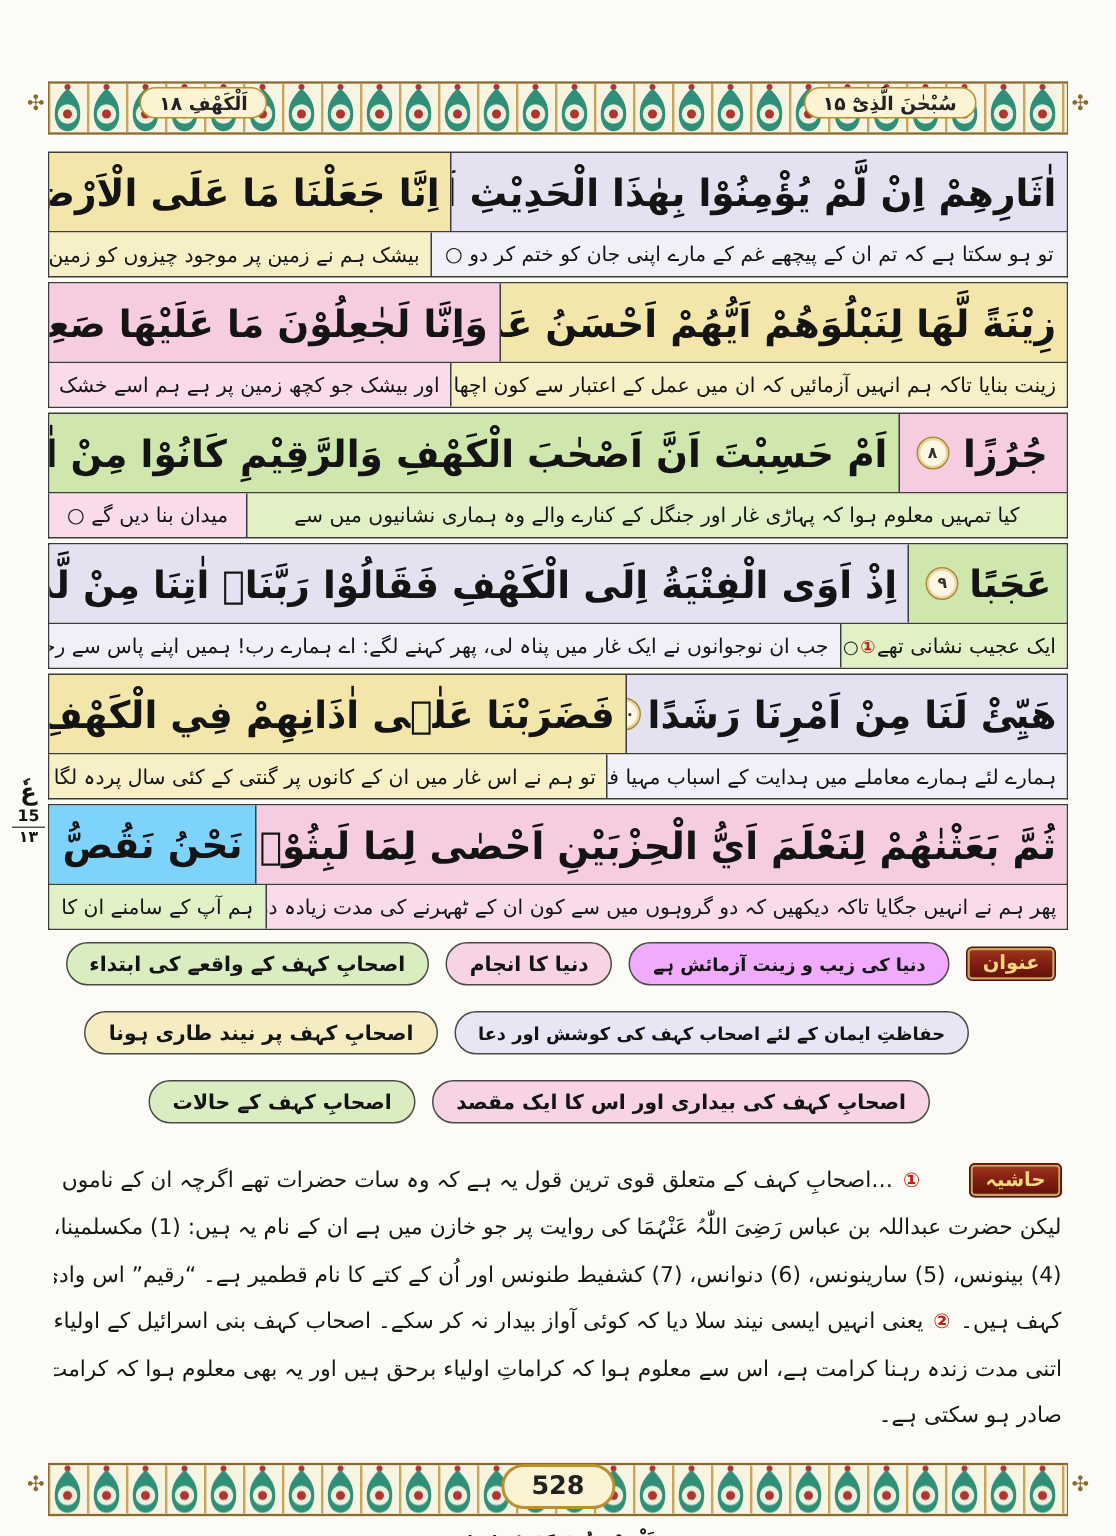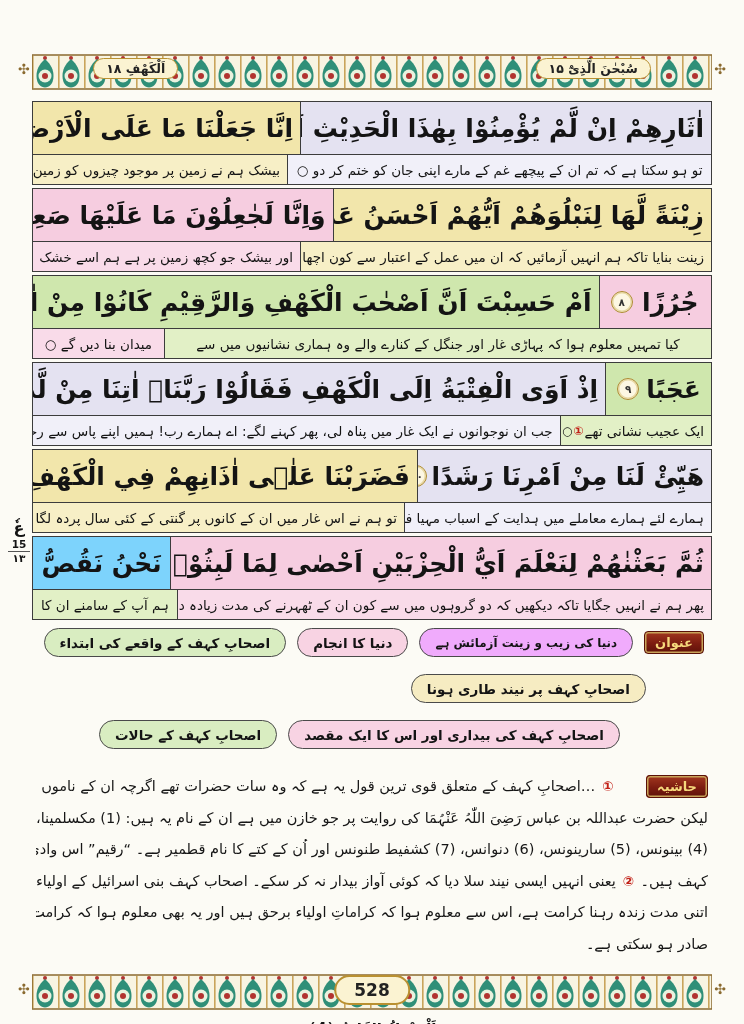--- a/index.html
+++ b/index.html
@@ -224,20 +224,21 @@
   </div>
 
   <div class="topics">
     <div class="topic-row r1">
       <span class="badge">عنوان</span>
       <span class="pill fit" style="background: #f0abfc; font-size: 11.9px;">دنیا کی زیب و زینت آزمائش ہے</span>
       <span class="pill fit" style="background: rgb(248, 211, 227);">دنیا کا انجام</span>
       <span class="pill fit" style="background: rgb(217, 237, 193);">اصحابِ کہف کے واقعے کی ابتداء</span>
     </div>
     <div class="topic-row r2">
+      <span class="pill fit" style="background: rgb(232, 230, 245); font-size: 11.9px;">حفاظتِ ایمان کے لئے اصحاب کہف کی کوشش اور دعا</span>
       <span class="pill fit" style="background: rgb(246, 236, 194);">اصحابِ کہف پر نیند طاری ہونا</span>
     </div>
     <div class="topic-row r3">
       <span class="pill fit" style="background: rgb(248, 211, 227);">اصحابِ کہف کی بیداری اور اس کا ایک مقصد</span>
       <span class="pill fit" style="background: rgb(217, 237, 193);">اصحابِ کہف کے حالات</span>
     </div>
   </div>
 
   <div class="footnote">
     <div class="fn-line">

